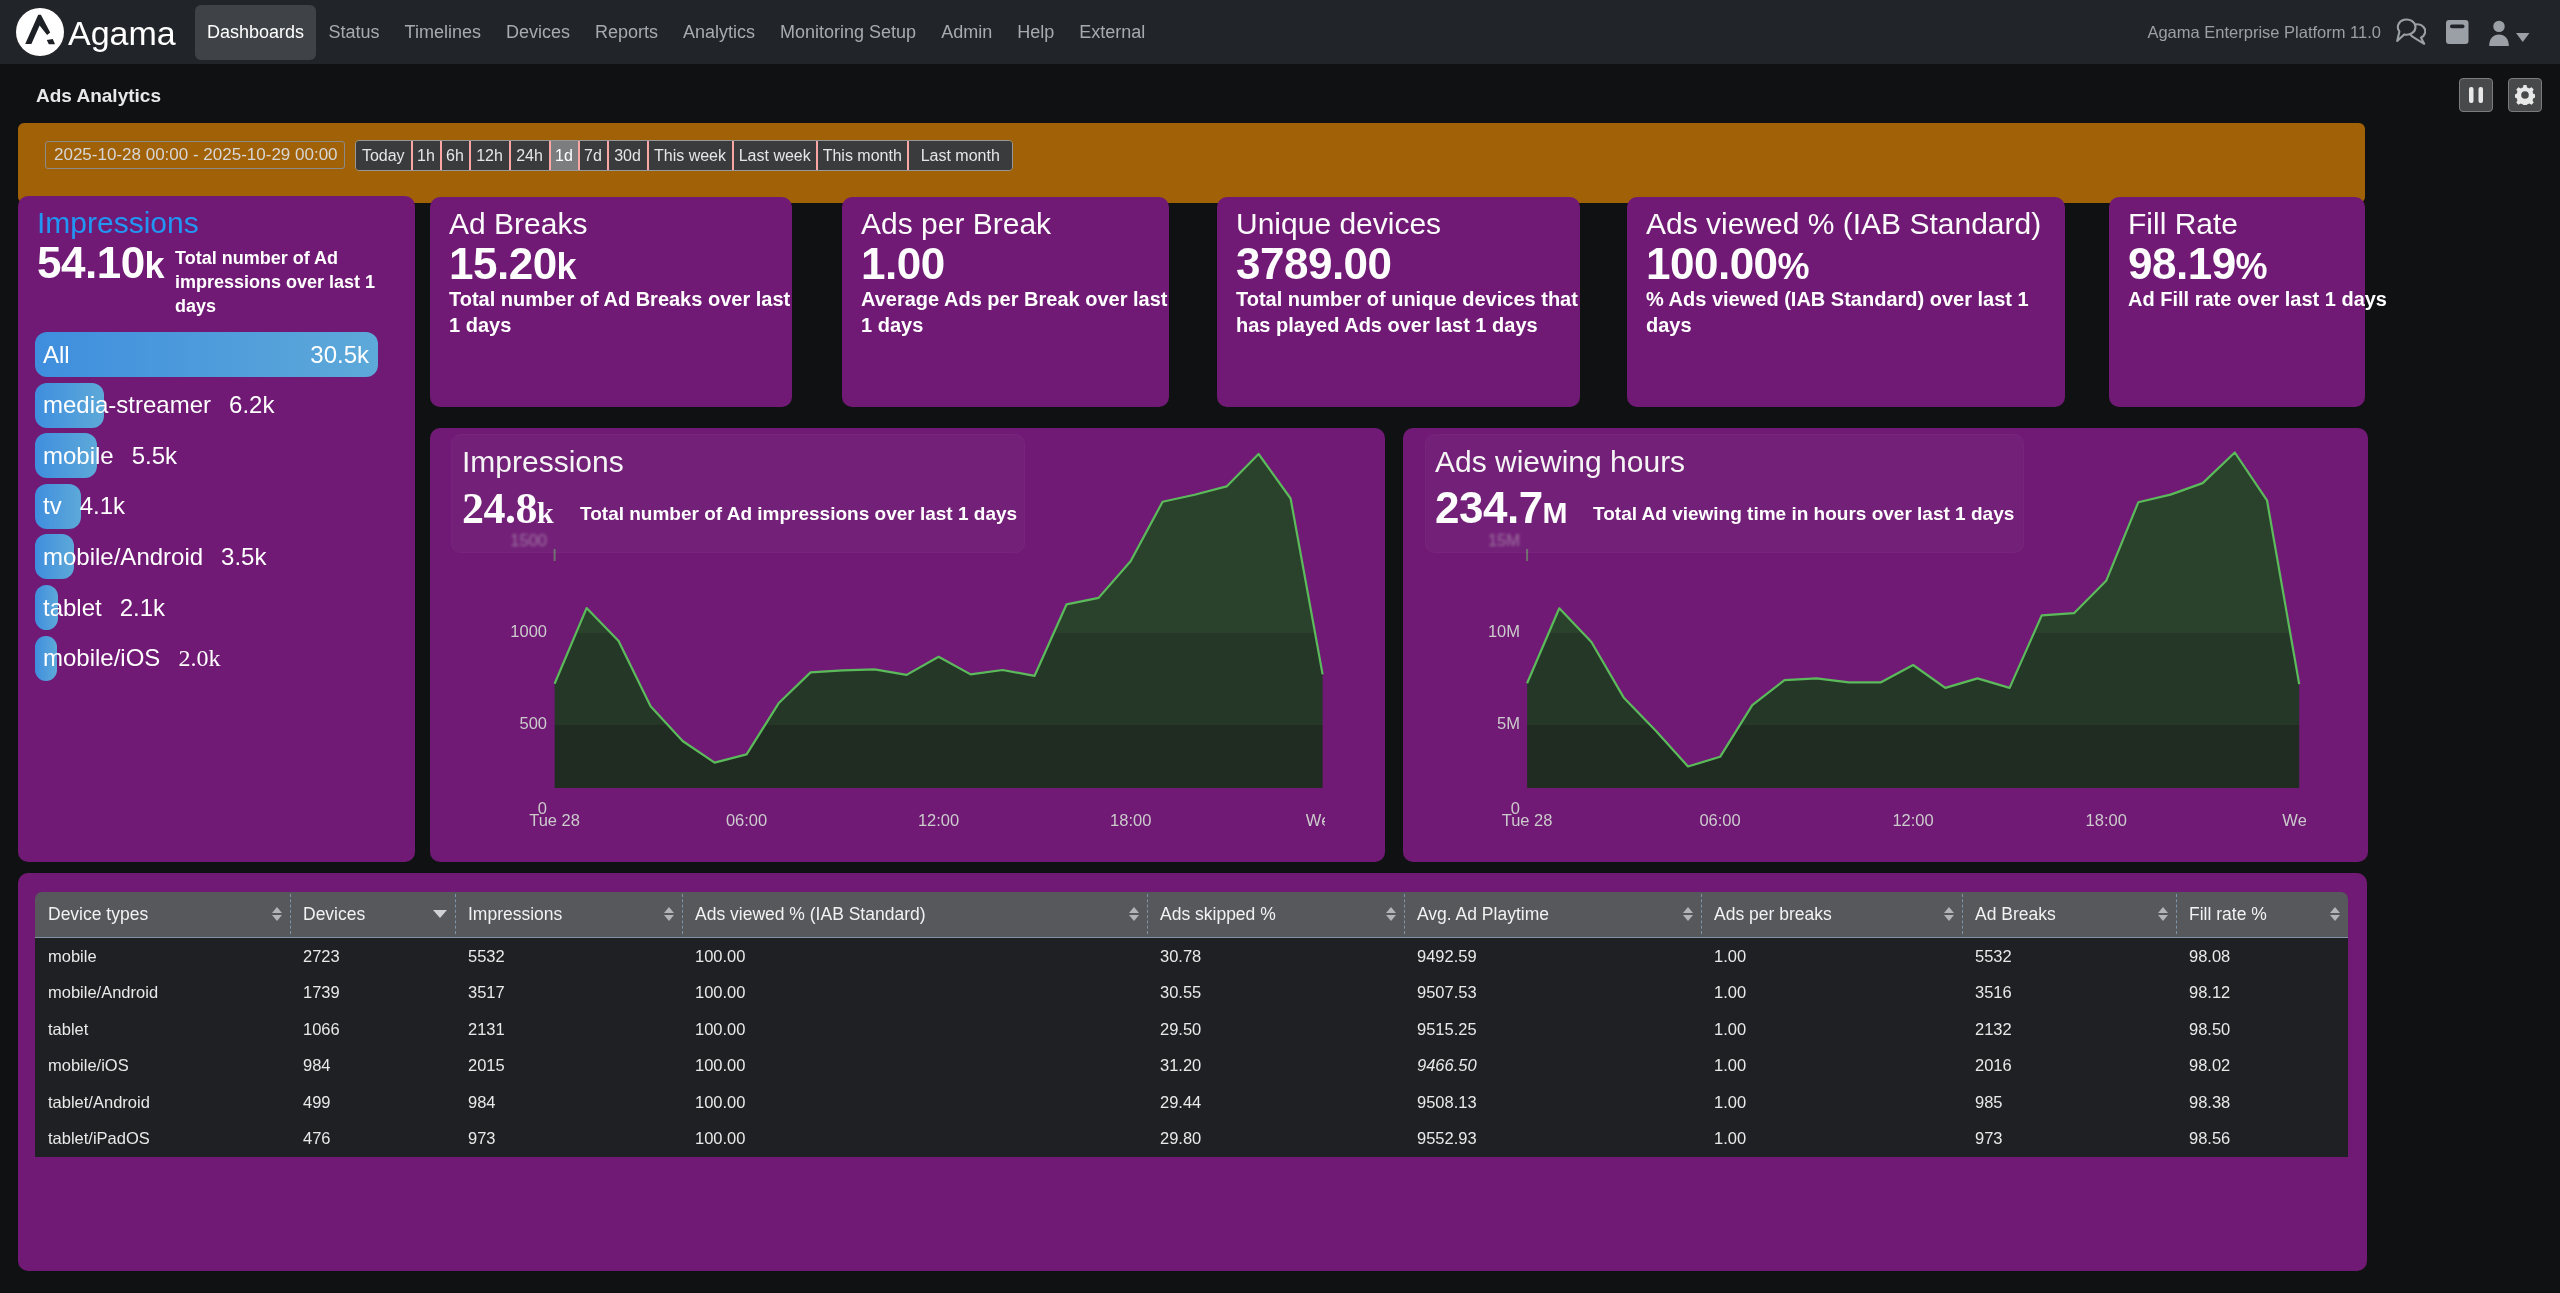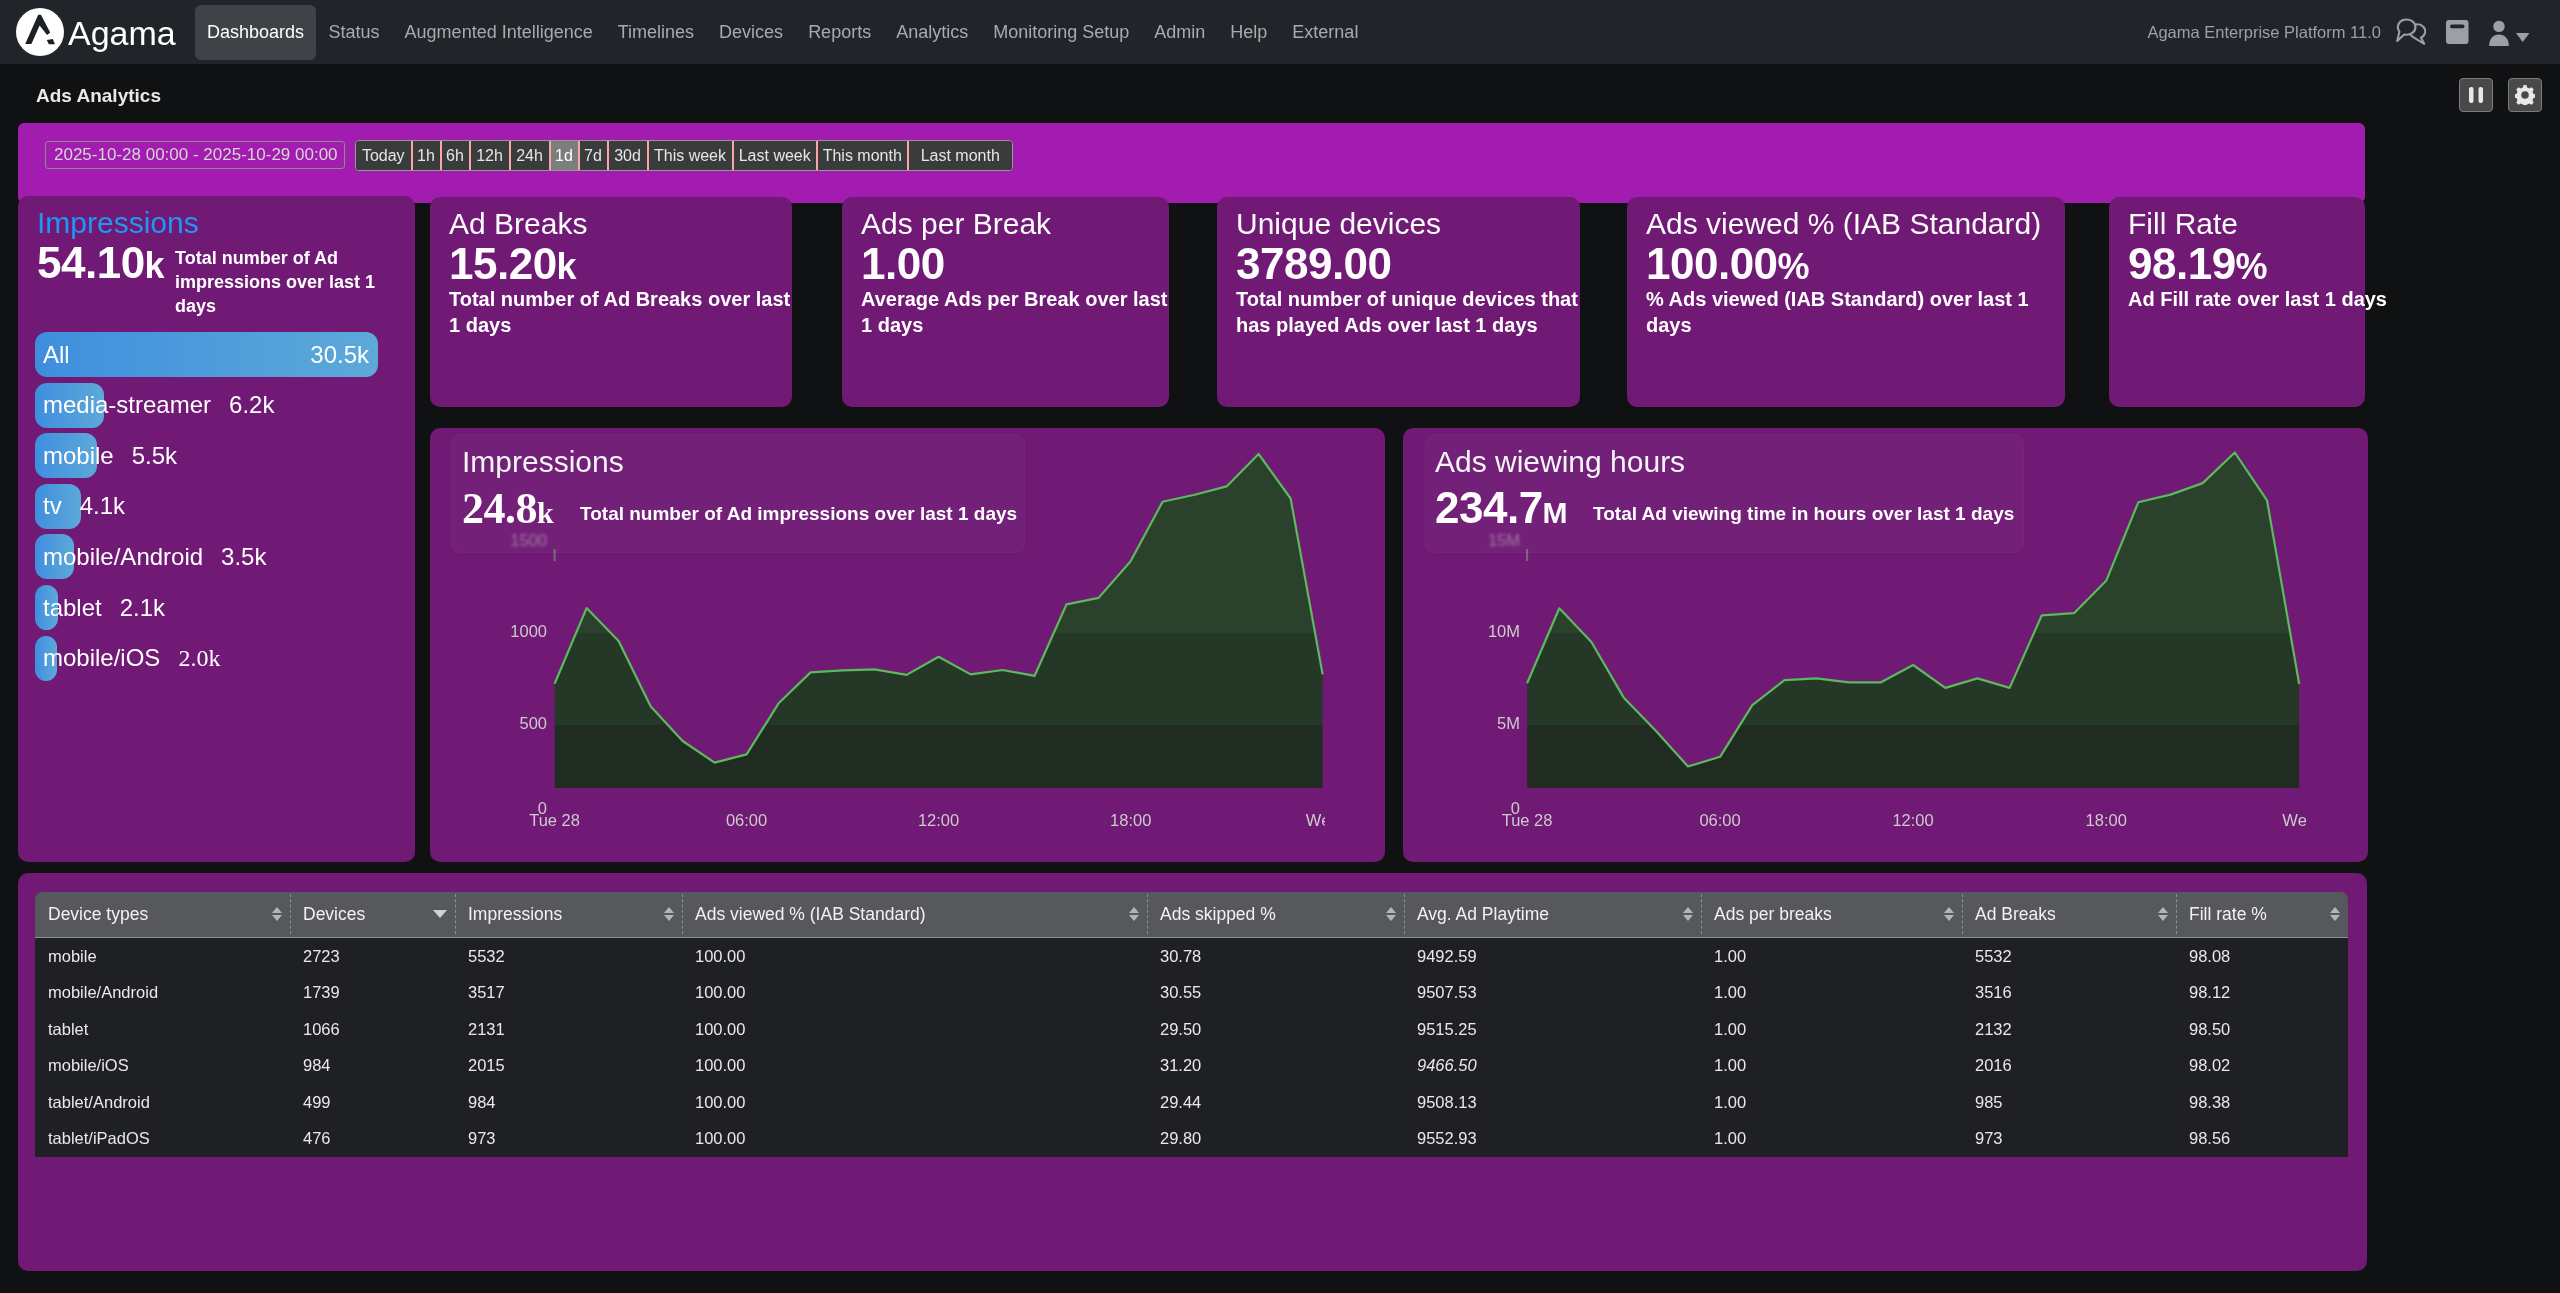--- a/index.html
+++ b/index.html
@@ -19,21 +19,21 @@
   #platform-label { font-size:16.5px; color:#9aa0a5; right:179px; top:50%; transform:translateY(-50%); }
   .nav-icon { color:#9aa0a6; }
 
   
   #page-title { position:absolute; left:36px; top:85px; font-size:19px; font-weight:bold; color:#e8e8e8; }
   .tool-btn { position:absolute; top:78px; width:34px; height:34px; background:#48494b; border:1px solid #7c7c7c; border-radius:4px; display:flex; align-items:center; justify-content:center; cursor:pointer; }
   #pause-btn { left:2459px; }
   #gear-btn { left:2508px; }
 
   
-  #time-bar { position:absolute; left:18px; top:123px; width:2347px; height:80px; background:#a21caf; border-radius:6px; }
+  #time-bar { position:absolute; left:18px; top:123px; width:2347px; height:80px; background:#a16207; border-radius:6px; }
   #date-input { position:absolute; left:27px; top:18px; width:300px; height:28px; background:transparent; border:1px solid #8b8b8b; border-radius:3px; color:#d6d6d6; font-size:17px; padding:0 0 0 8px; font-family:"Liberation Sans",sans-serif; }
   #preset-group { position:absolute; left:337px; top:17px; height:31px; display:flex; border:1px solid #979797; border-radius:4px; overflow:hidden; }
   .preset-btn { display:flex; align-items:center; justify-content:center; background:#3a3b3d; color:#e6e6e6; font-size:16px; border-right:2px solid #fca5a5; white-space:nowrap; cursor:pointer; }
   .preset-btn:last-child { border-right:none; }
   .preset-btn.selected { background:#7b7d7f; color:#ffffff; }
 
   
   .card { position:absolute; background:#701a75; border-radius:10px; }
   #impressions-panel { left:18px; top:196px; width:397px; height:666px; }
   .panel-title { position:absolute; left:19px; top:10px; font-size:30px; color:#2196f3; }
@@ -77,21 +77,20 @@
   <div id="logo-circle">
     <svg width="48" height="48" viewBox="0 0 48 48">
       <path d="M22.2 6.7 L24.9 6.7 L34.2 24.5 L31.1 27.1 L23.6 17.5 L15.4 36.1 L9.2 36.1 Z" fill="#1d2125"></path>
       <path d="M30.8 32.1 L36.8 31.0 L39.0 36.3 L32.8 36.3 Z" fill="#1d2125"></path>
     </svg>
   </div>
   <div id="brand">Agama</div>
   <div id="nav-items">
       <div class="nav-item active">Dashboards</div>
       <div class="nav-item">Status</div>
-      <div class="nav-item">Augmented Intelligence</div>
       <div class="nav-item">Timelines</div>
       <div class="nav-item">Devices</div>
       <div class="nav-item">Reports</div>
       <div class="nav-item">Analytics</div>
       <div class="nav-item">Monitoring Setup</div>
       <div class="nav-item">Admin</div>
       <div class="nav-item">Help</div>
       <div class="nav-item">External</div>
     </div>
   <div id="nav-right">

